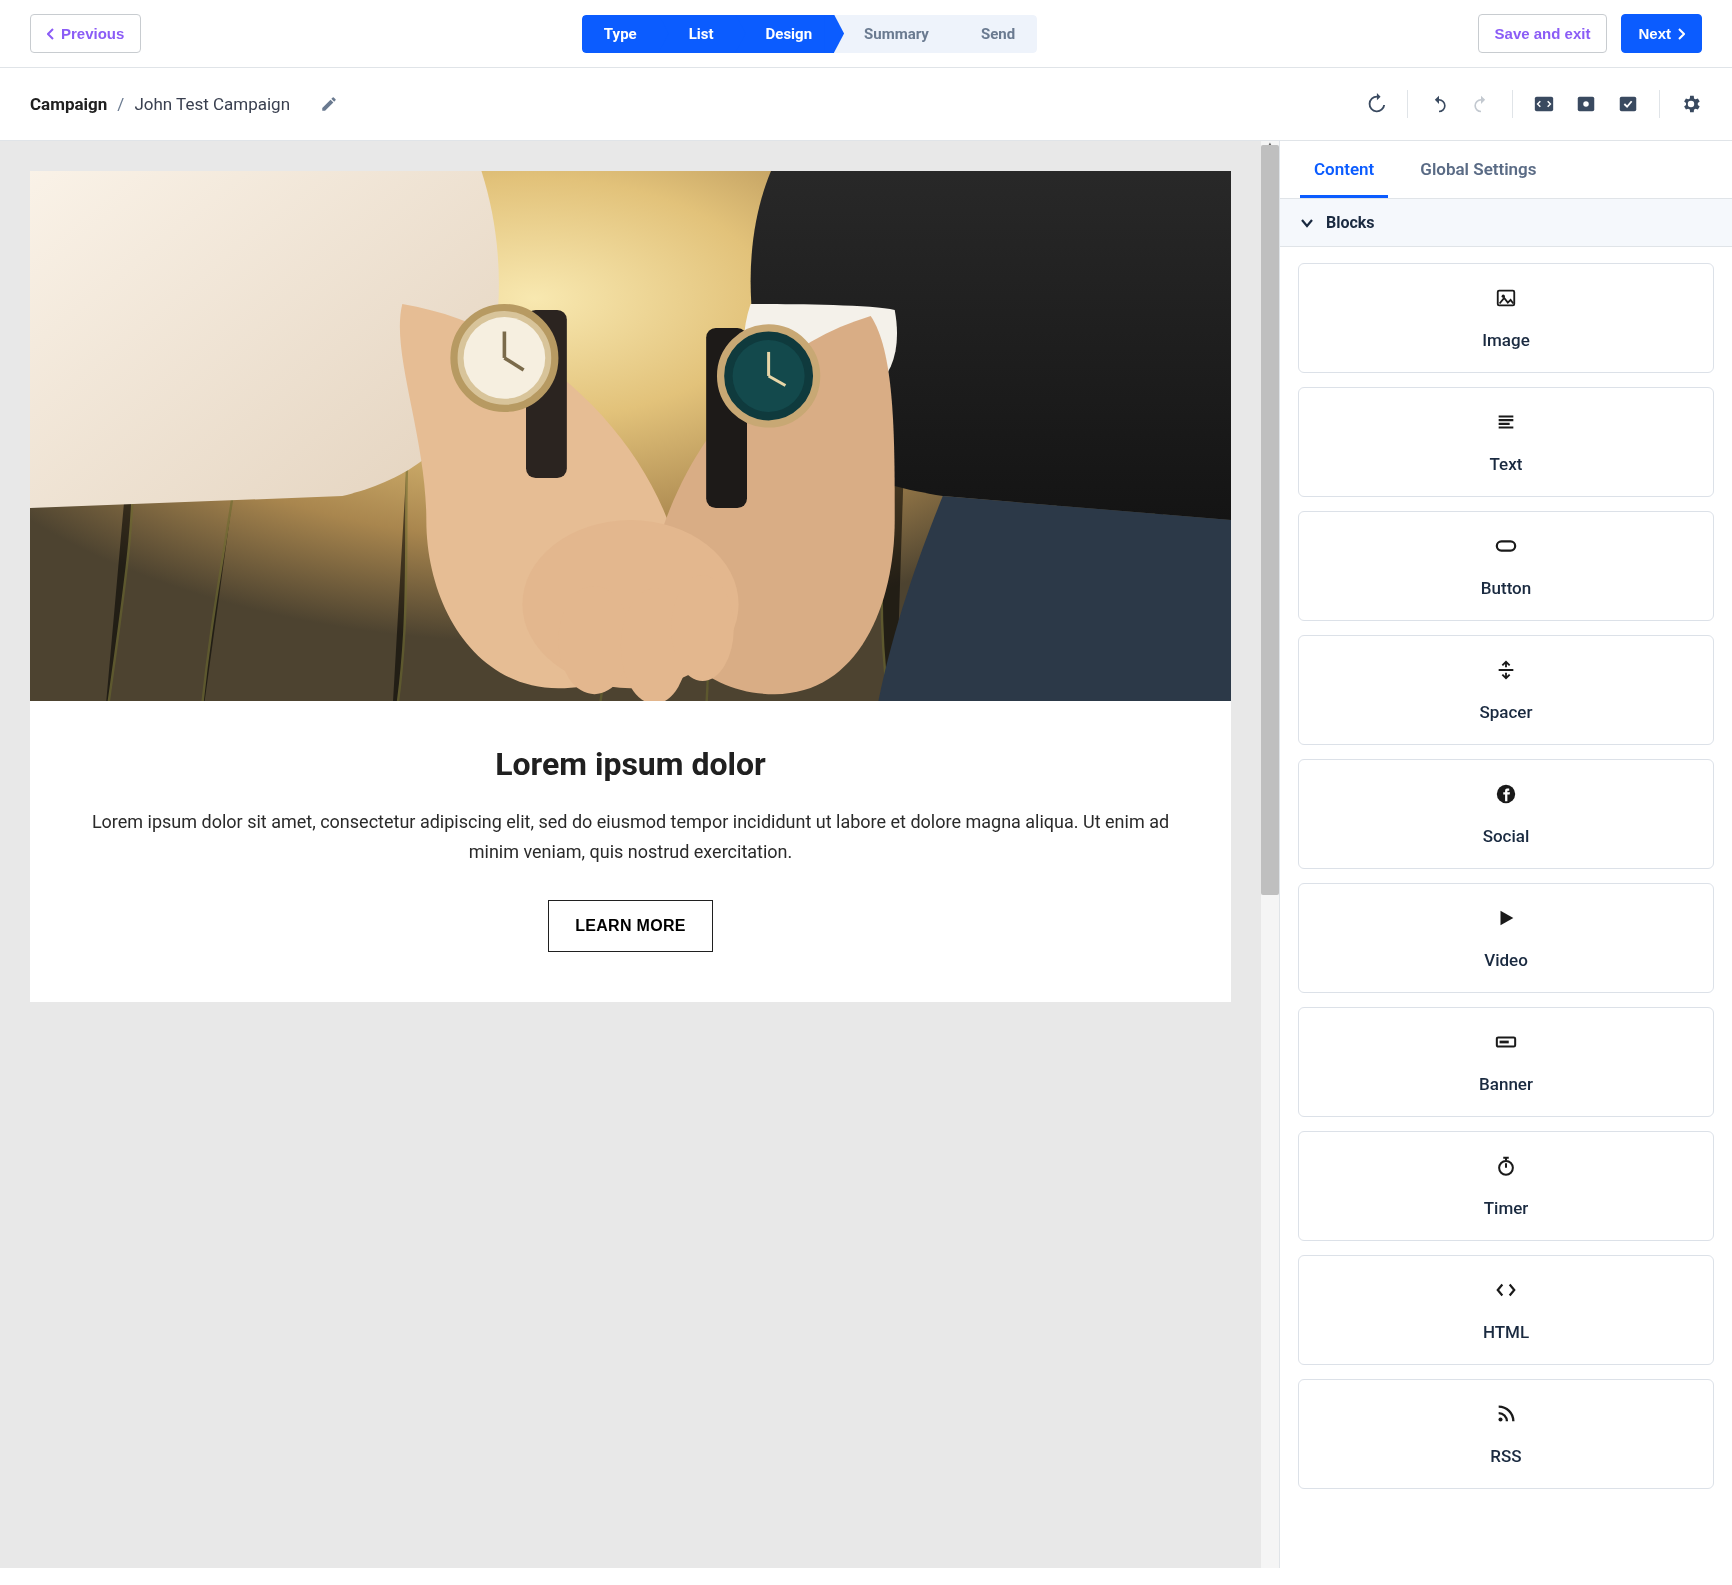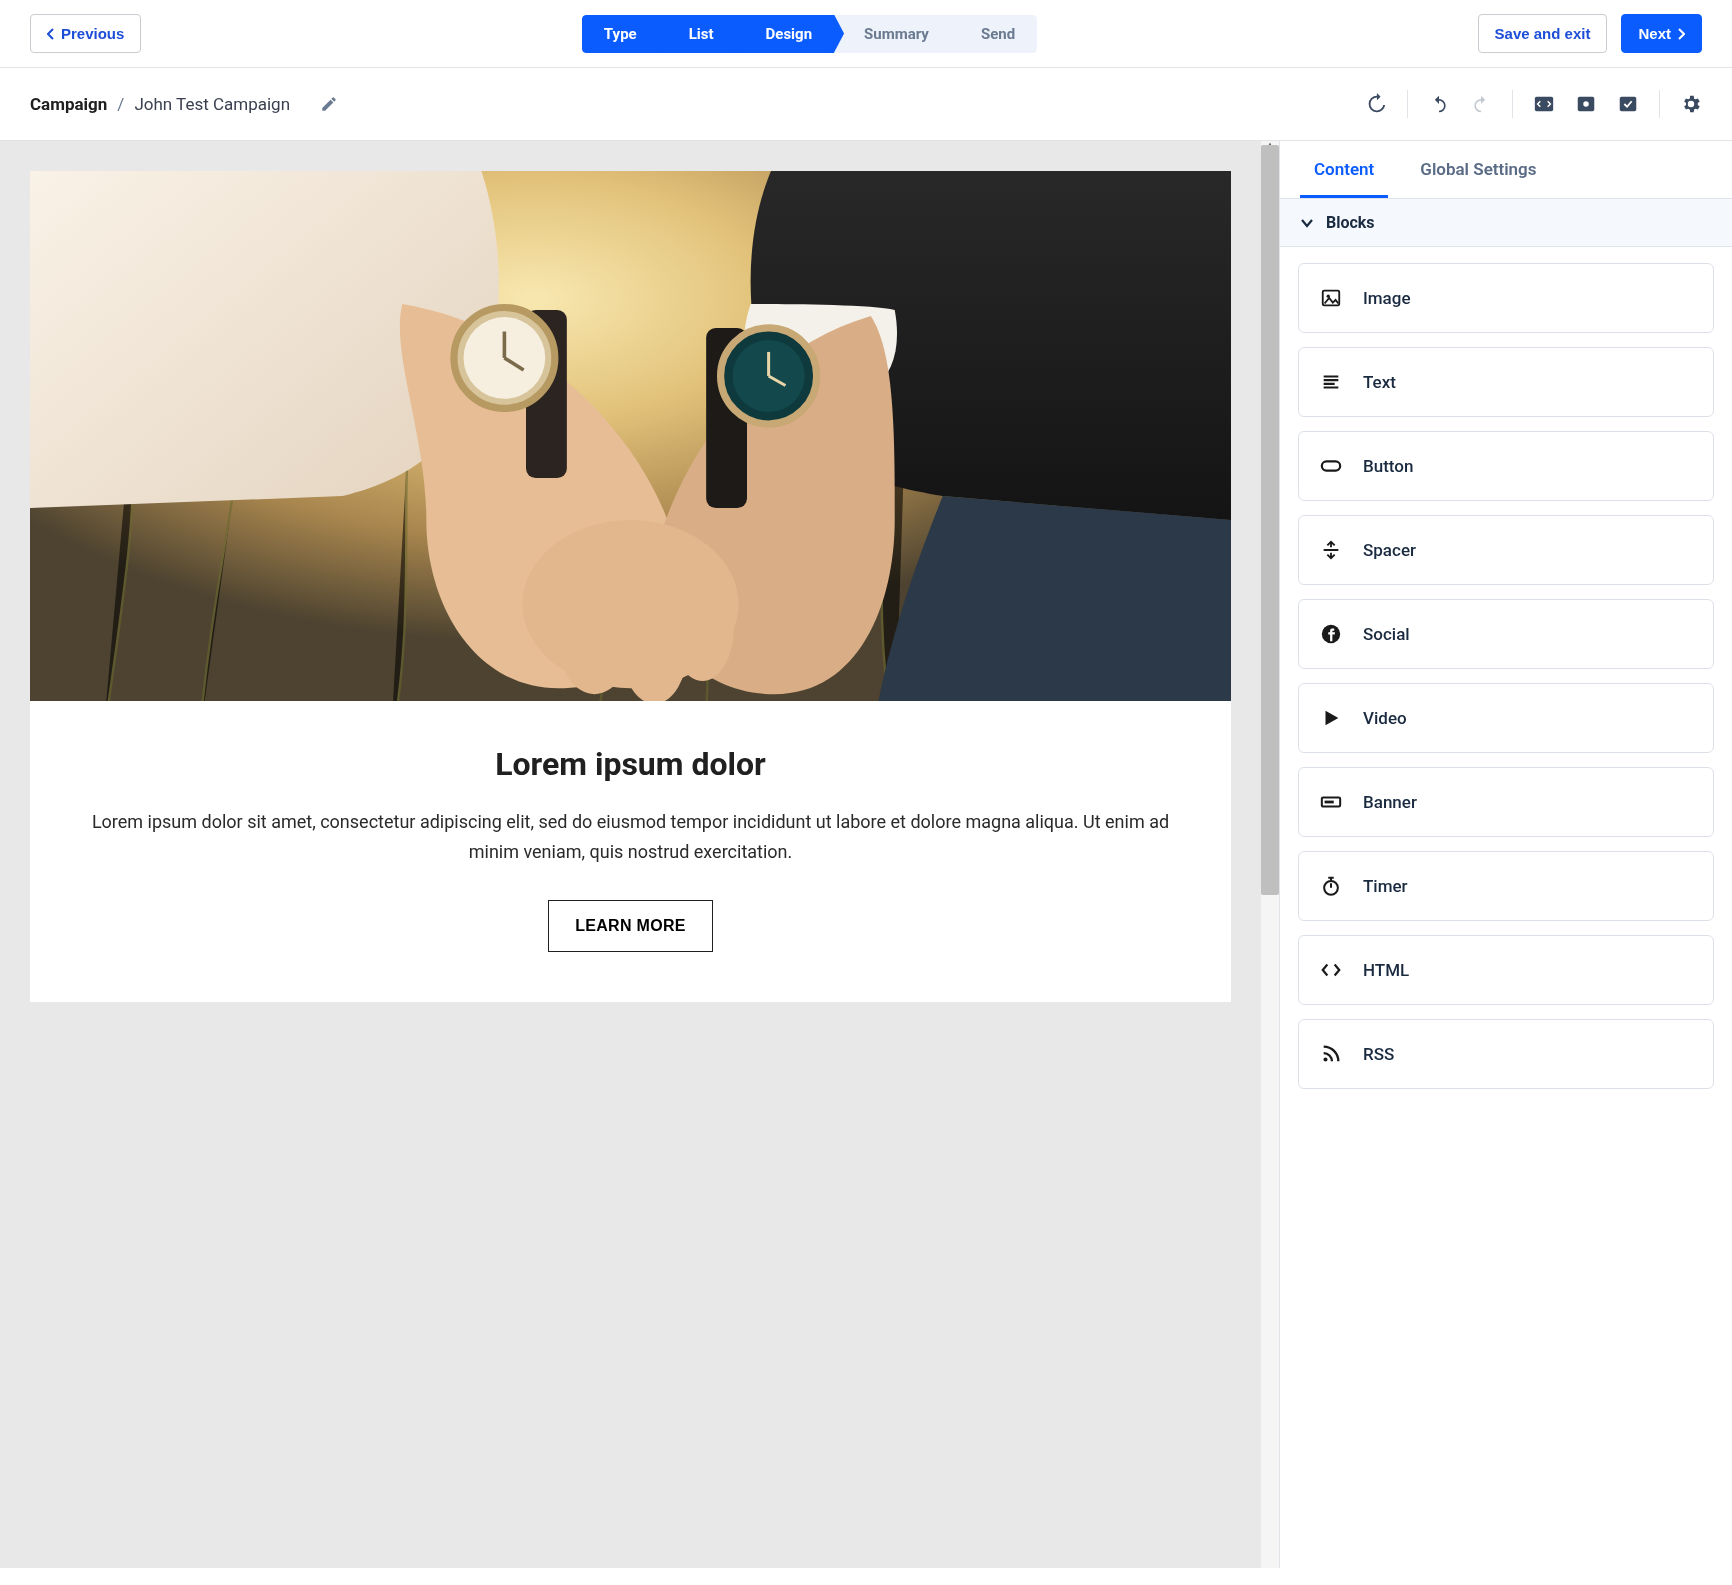--- a/index.html
+++ b/index.html
@@ -19,21 +19,21 @@
   .btn {
     display: inline-flex;
     align-items: center;
     gap: 6px;
     padding: 10px 16px;
     border: 1px solid #c8ccd0;
     border-radius: 4px;
     background: #fff;
     font-size: 15px;
     font-weight: 600;
-    color: #1d4ed8;
+    color: #8b5cf6;
     cursor: pointer;
   }
   .btn-primary {
     background: #0b5cff;
     border-color: #0b5cff;
     color: #fff;
   }
   .steps {
     display: flex;
     align-items: center;
@@ -196,20 +196,21 @@
     align-items: center;
     gap: 20px;
     padding: 22px 20px;
     border: 1px solid #dce1e8;
     border-radius: 6px;
     background: #fff;
     font-size: 17px;
     font-weight: 500;
     color: #1a2a40;
     cursor: grab;
+    flex-direction: column;
   }
   .block-card .blk-icn {
     width: 24px; height: 24px;
     display:inline-flex; align-items:center; justify-content:center;
     color:#1a1a1a;
   }
   svg { display:block; }
 </style>
 </head>
 <body>

